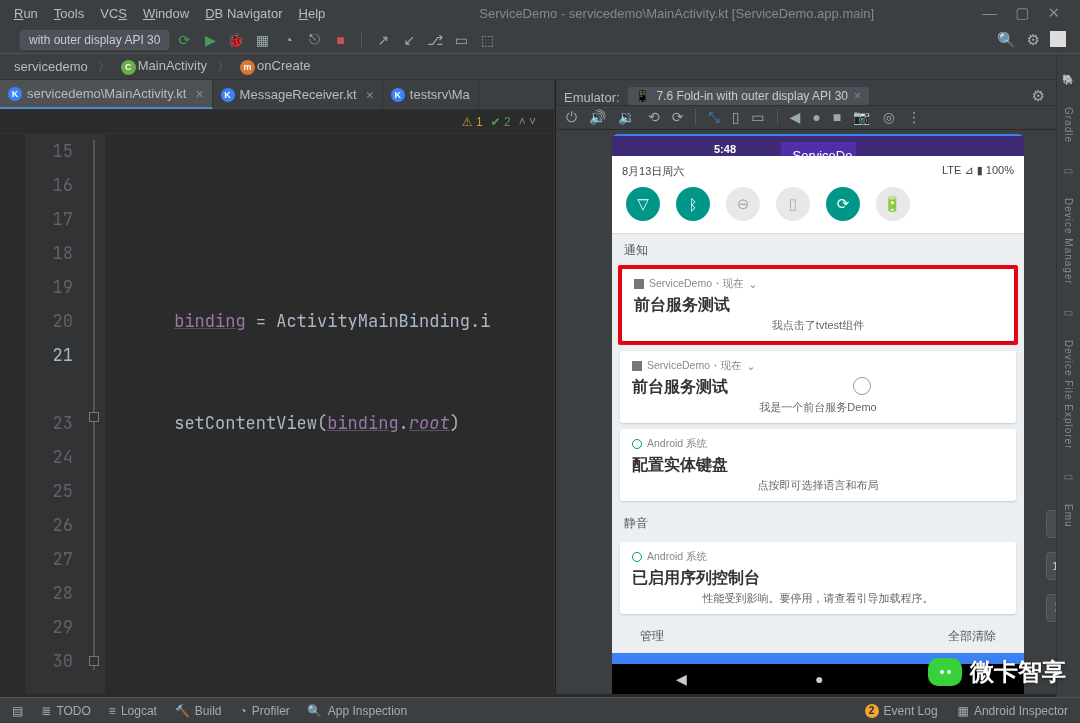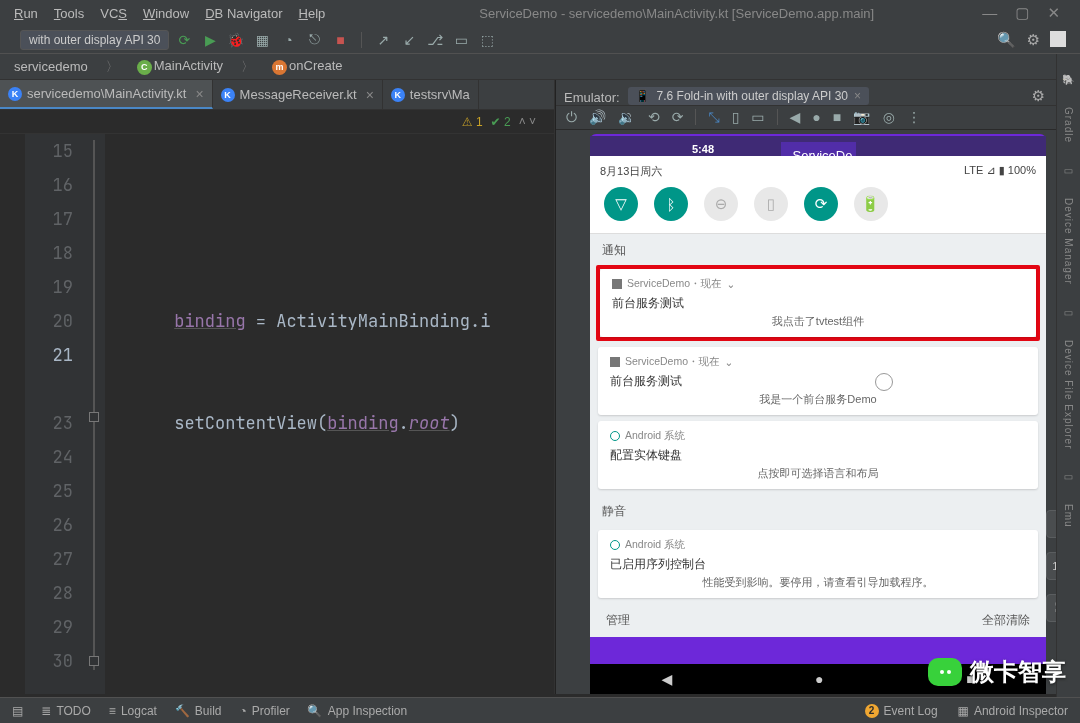--- a/index.html
+++ b/index.html
@@ -13,21 +13,21 @@
 .win-btns { display: flex; gap: 18px; padding-right: 20px; color: #888; font-size: 15px; }
 
 
 .toolbar { height: 28px; background: #3c3f41; display: flex; align-items: center; padding-left: 18px; gap: 4px; border-bottom: 1px solid #515151; }
 .run-target { background: #4b5059; border: 1px solid #555; border-radius: 3px; padding: 2px 8px; font-size: 12px; color: #ccc; margin-left: 2px; }
 .btn-ic { width: 22px; height: 22px; display: flex; align-items: center; justify-content: center; color: #9aa; font-size: 14px; }
 .btn-ic.green { color: #499c54; }
 .right-icons { margin-left: auto; display: flex; gap: 10px; padding-right: 14px; color: #aaa; font-size: 15px; }
 
 
-.crumbs { height: 26px; background: #3c3f41; display: flex; align-items: center; padding-left: 14px; gap: 18px; font-size: 13px; color: #bbb; border-bottom: 1px solid #323232; }
+.crumbs { height: 26px; background: #3c3f41; display: flex; align-items: center; padding-left: 14px; gap: 10px; font-size: 13px; color: #bbb; border-bottom: 1px solid #323232; }
 .crumbs .sep { color: #777; }
 .crumb-badge { display: inline-flex; align-items: center; justify-content: center; width: 15px; height: 15px; border-radius: 50%; font-size: 9px; font-weight: bold; color: #fff; margin-right: 2px; }
 .bd-c { background: #6aae4a; }
 .bd-m { background: #d97633; }
 
 
 .main { display: flex; height: 614px; }
 
 
 .editor-wrap { width: 555px; background: #2b2b2b; display: flex; flex-direction: column; border-right: 1px solid #323232; }
@@ -60,44 +60,44 @@
 .emu-hdr { height: 30px; display: flex; align-items: flex-end; padding: 0 8px; gap: 8px; border-bottom: 1px solid #323232; }
 .emu-hdr .lbl { color: #bbb; font-size: 13px; }
 .dev-pill { background: #4b5059; border-radius: 3px; padding: 2px 8px; display: flex; align-items: center; gap: 6px; font-size: 12px; color: #ccc; }
 .emu-hdr .r { margin-left: auto; display: flex; gap: 12px; color: #aaa; font-size: 15px; }
 .emu-tb { height: 28px; display: flex; align-items: center; gap: 12px; padding: 0 10px; color: #9aa; font-size: 14px; border-bottom: 1px solid #2a2a2a; }
 .emu-tb .sep-v { width: 1px; height: 16px; background: #555; }
 .emu-tb .blue { color: #4A88C7; }
 
 .device-stage { flex: 1; background: #3c3f41; display: flex; justify-content: center; padding-top: 4px; position: relative; }
 
-.device { width: 456px; background: #6d28d9; border-radius: 6px; padding-top: 2px; display: flex; flex-direction: column; height: 560px; position: relative; }
+.device { width: 412px; background: #3b82f6; border-radius: 6px; padding-top: 2px; display: flex; flex-direction: column; height: 560px; position: relative; }
 .dev-top { height: 30px; background: #3F2A75; display: flex; align-items: flex-start; justify-content: center; padding-top: 6px; }
 .dev-time { color: #fff; font-size: 11px; font-weight: 600; position: absolute; left: 102px; top: 9px; }
 .dev-appbar { background: #512DA8; color: #fff; padding: 6px 12px; font-size: 13px; width: 75px; }
 
 .shade { background: #eceff1; margin-top: -10px; }
 .shade-bar { background: #fff; padding: 8px 10px 6px; border-bottom: 1px solid #ddd; }
 .shade-row1 { display: flex; justify-content: space-between; font-size: 11px; color: #444; margin-bottom: 6px; }
 .qs-row { display: flex; gap: 16px; padding: 2px 4px 6px; align-items: center; }
 .qs { width: 34px; height: 34px; border-radius: 50%; display: flex; align-items: center; justify-content: center; font-size: 15px; }
 .qs.on { background: #009688; color: #fff; }
 .qs.off { background: #e8e8e8; color: #aaa; }
 .shade-sect { padding: 8px 12px 4px; font-size: 12px; color: #555; }
 
 .card { background: #fff; margin: 6px 8px; border-radius: 3px; padding: 8px 12px; font-size: 11.5px; color: #333; box-shadow: 0 1px 2px rgba(0,0,0,.15); position: relative; }
 .card .src { font-size: 10.5px; color: #888; display: flex; align-items: center; gap: 5px; margin-bottom: 4px; }
 .card .src .sq { width: 10px; height: 10px; background: #777; }
 .card .src .aic { width: 10px; height: 10px; border: 1.5px solid #009688; border-radius: 50%; display: inline-block; position: relative; }
-.card .ttl { font-weight: 400; margin-bottom: 2px; font-size: 12px; }
+.card .ttl { font-weight: 700; margin-bottom: 2px; font-size: 16px; }
 .card .sub { color: #666; font-size: 11px; text-align: center; }
 .redbox { border: 4px solid #e30613; margin: 2px 6px; border-radius: 2px; }
 .cursor-ring { position: absolute; width: 18px; height: 18px; border: 1.5px solid #999; border-radius: 50%; right: 145px; top: 26px; }
 
-.notif-footer { display: flex; justify-content: space-between; padding: 8px 16px; font-size: 12px; color: #555; }
+.notif-footer { display: flex; justify-content: space-between; padding: 8px 28px; font-size: 12px; color: #555; }
 .nav-bar { height: 30px; background: #000; display: flex; justify-content: space-around; align-items: center; color: #ccc; font-size: 14px; margin-top: auto; }
 
 .stage-side { position: absolute; right: 6px; top: 380px; display: flex; flex-direction: column; gap: 14px; }
 .side-chip { width: 28px; height: 28px; background: #4a4d4f; border: 1px solid #5a5d5f; border-radius: 4px; display: flex; align-items: center; justify-content: center; color: #ccc; font-size: 13px; }
 
 
 .tool-strip { position: absolute; right: 0; top: 54px; width: 24px; bottom: 26px; background: #3c3f41; border-left: 1px solid #323232; display: flex; flex-direction: column; align-items: center; gap: 18px; padding-top: 20px; color: #888; font-size: 10px; }
 .tool-strip .v { writing-mode: vertical-rl; padding: 4px 0; letter-spacing: 1px; }
 
 

